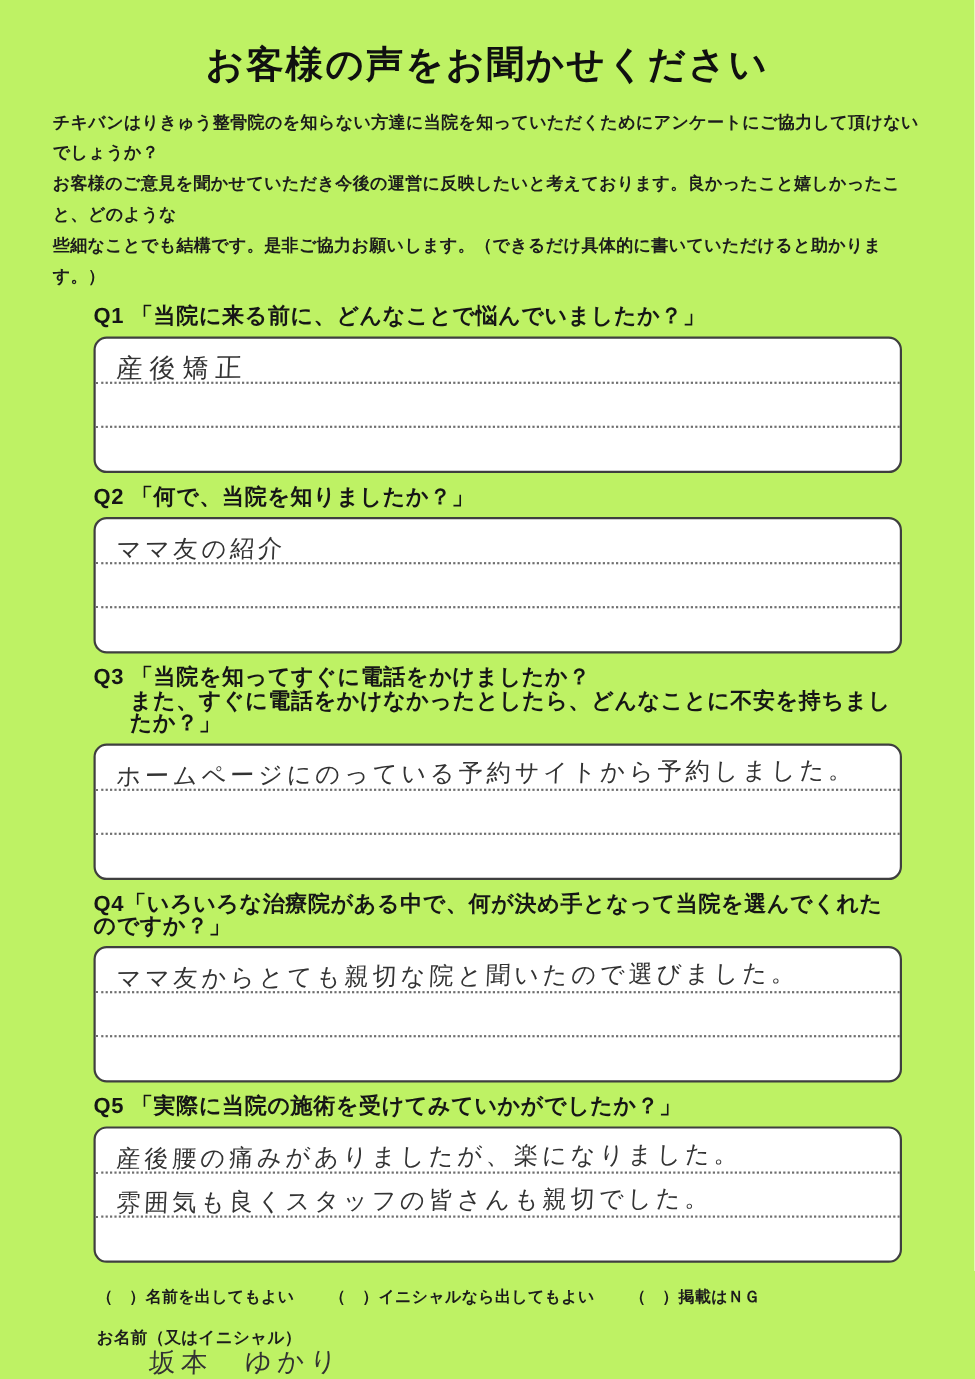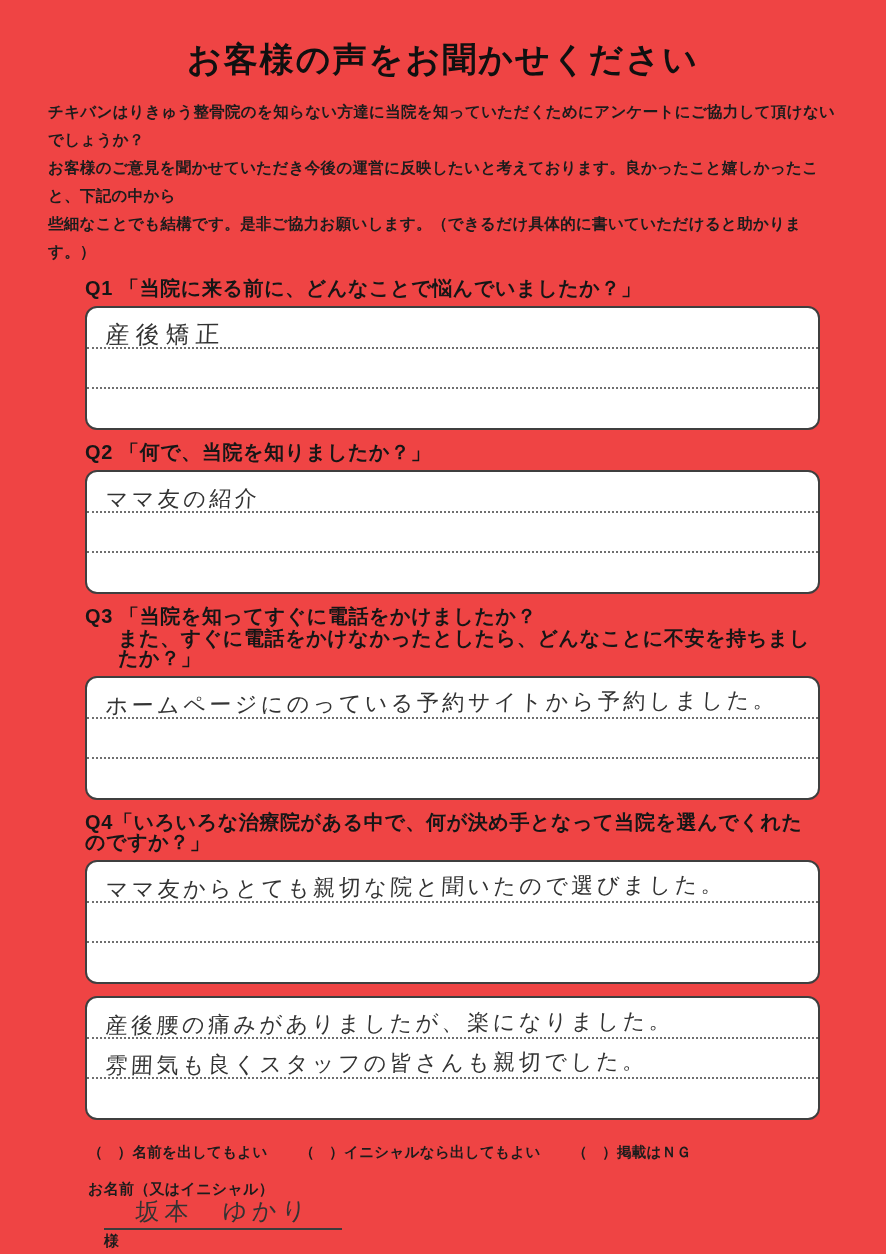--- a/index.html
+++ b/index.html
@@ -1,19 +1,19 @@
 <!DOCTYPE html>
 <html><head>
 <meta charset="utf-8">
 <style>
   html,body { margin:0; padding:0; background:#ffffff; }
   .page {
     position:relative;
     width:886px; height:1254px;
-    background:#ef4444;
+    background:#bef264;
     color:#1c1c1c;
     font-family:"Liberation Sans","DejaVu Sans",sans-serif;
     font-weight:700;
     overflow:hidden;
     box-sizing:border-box;
   }
   .page-title {
     margin:38px 0 0;
     text-align:center;
     font-family:"Liberation Serif","DejaVu Serif",serif;
@@ -107,21 +107,21 @@
 </style>
 </head>
 <body>
 
 <div class="page">
 
   <h1 class="page-title">お客様の声をお聞かせください</h1>
 
   <div class="intro">
     <div>チキバンはりきゅう整骨院のを知らない方達に当院を知っていただくためにアンケートにご協力して頂けないでしょうか？</div>
-    <div>お客様のご意見を聞かせていただき今後の運営に反映したいと考えております。良かったこと嬉しかったこと、下記の中から</div>
+    <div>お客様のご意見を聞かせていただき今後の運営に反映したいと考えております。良かったこと嬉しかったこと、どのような</div>
     <div>些細なことでも結構です。是非ご協力お願いします。（できるだけ具体的に書いていただけると助かります。）</div>
   </div>
 
   <section class="question">
     <div class="q-label">Q1 「当院に来る前に、どんなことで悩んでいましたか？」</div>
     <div class="answer-box">
       <div class="answer-row">
         <span class="hw hw-lg">産後矯正</span>
       </div>
       <div class="answer-row">
@@ -175,20 +175,21 @@
       <div class="answer-row">
         <span class="hw"></span>
       </div>
       <div class="answer-row last">
         <span class="hw"></span>
       </div>
     </div>
   </section>
 
   <section class="question">
+    <div class="q-label">Q5 「実際に当院の施術を受けてみていかがでしたか？」</div>
     <div class="answer-box">
       <div class="answer-row">
         <span class="hw">産後腰の痛みがありましたが、楽になりました。</span>
       </div>
       <div class="answer-row">
         <span class="hw">雰囲気も良くスタッフの皆さんも親切でした。</span>
       </div>
       <div class="answer-row last">
         <span class="hw"></span>
       </div>

